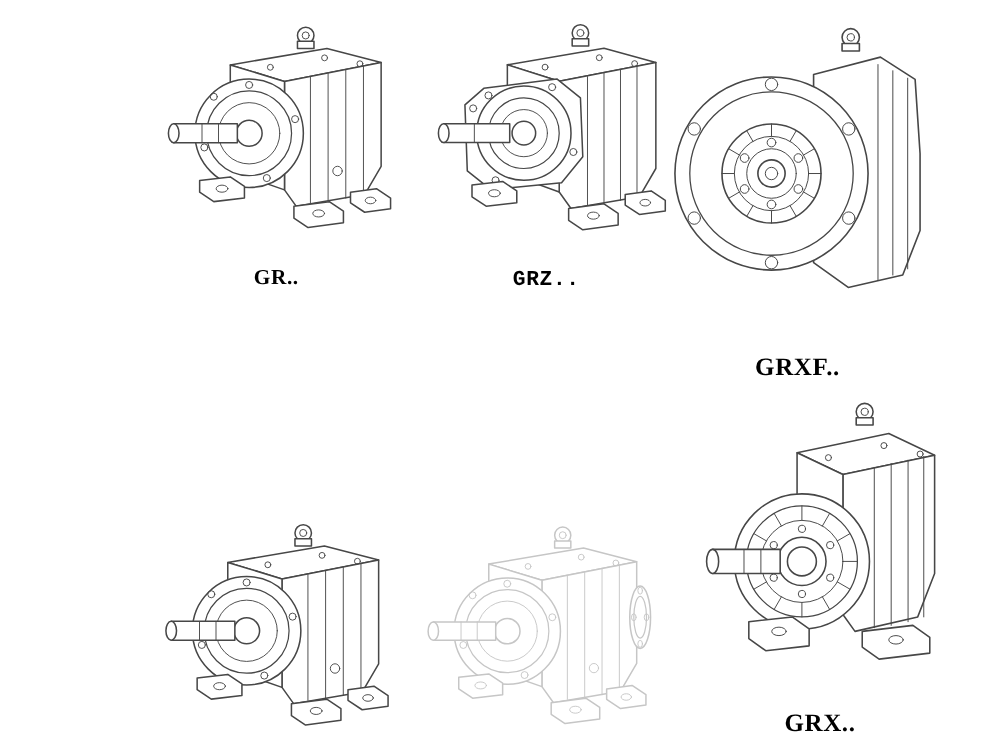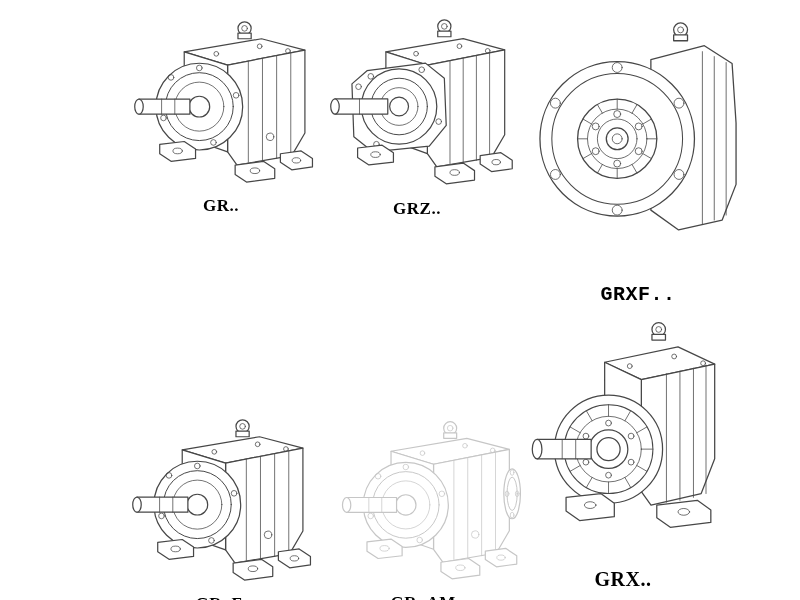--- a/index.html
+++ b/index.html
@@ -14,21 +14,21 @@
     background: var(--background, #ffffff);
     overflow: hidden;
   }
   .figure { position: absolute; display: flex; flex-direction: column; align-items: center; }
   .figure svg { display: block; width: 100%; height: auto; }
   .caption {
     font-weight: bold;
     color: var(--label, #000);
     font-size: 17px;
     letter-spacing: 0.5px;
-    margin-top: 4px;
+    margin-top: 20px;
     white-space: nowrap;
   }
   .caption.big { font-size: 20px; }
   
   .st { fill:#fff; stroke: var(--stroke, var(--line, #474747)); stroke-width:1.3; stroke-linejoin:round; }
   .ln { fill:none; stroke: var(--stroke, var(--line, #474747)); stroke-width:1.05; stroke-linecap:round; stroke-linejoin:round; }
   .thin { stroke-width:0.8; }
   .faded { --stroke: var(--faded_line, #c6c6c6); }
 </style>
 </head>
@@ -236,37 +236,37 @@
 
 <div id="stage">
 
   <figure class="figure" style="left:82px; top:2px; width:198px;">
     <svg viewBox="0 0 210 185">
         <use href="#sym-gr"></use>
       </svg>
     <figcaption class="caption">GR..</figcaption>
   </figure>
 
-  <figure class="figure" style="left:278px; top:0px; width:198px;">
+  <figure class="figure" style="left:298px; top:0px; width:198px;font-family:Liberation Mono, monospace;">
     <svg viewBox="0 0 210 190">
         <use href="#sym-grz"></use>
       </svg>
     <figcaption class="caption">GRZ..</figcaption>
   </figure>
 
   <figure class="figure" style="left:494px; top:0px; width:208px;">
     <svg viewBox="0 0 210 245">
         <use href="#sym-grxf"></use>
       </svg>
-    <figcaption class="caption big" style="margin-top:24px;font-family:Liberation Mono, monospace;">GRXF..</figcaption>
-  </figure>
-
-
-
-  <figure class="figure" style="left:472px; top:298px; width:222px;font-family:Liberation Serif, serif;">
+    <figcaption class="caption big" style="margin-top:24px;">GRXF..</figcaption>
+  </figure>
+
+
+
+  <figure class="figure" style="left:505px; top:298px; width:222px;font-family:Liberation Serif, serif;">
     <svg viewBox="0 0 230 228">
         <use href="#sym-grx"></use>
       </svg>
     <figcaption class="caption big" style="margin-top:34px;">GRX..</figcaption>
   </figure>
 
   <figure class="figure" style="left:80px; top:400px; width:198px;">
     <svg viewBox="0 0 210 185">
         <use href="#sym-gr"></use>
       </svg>

